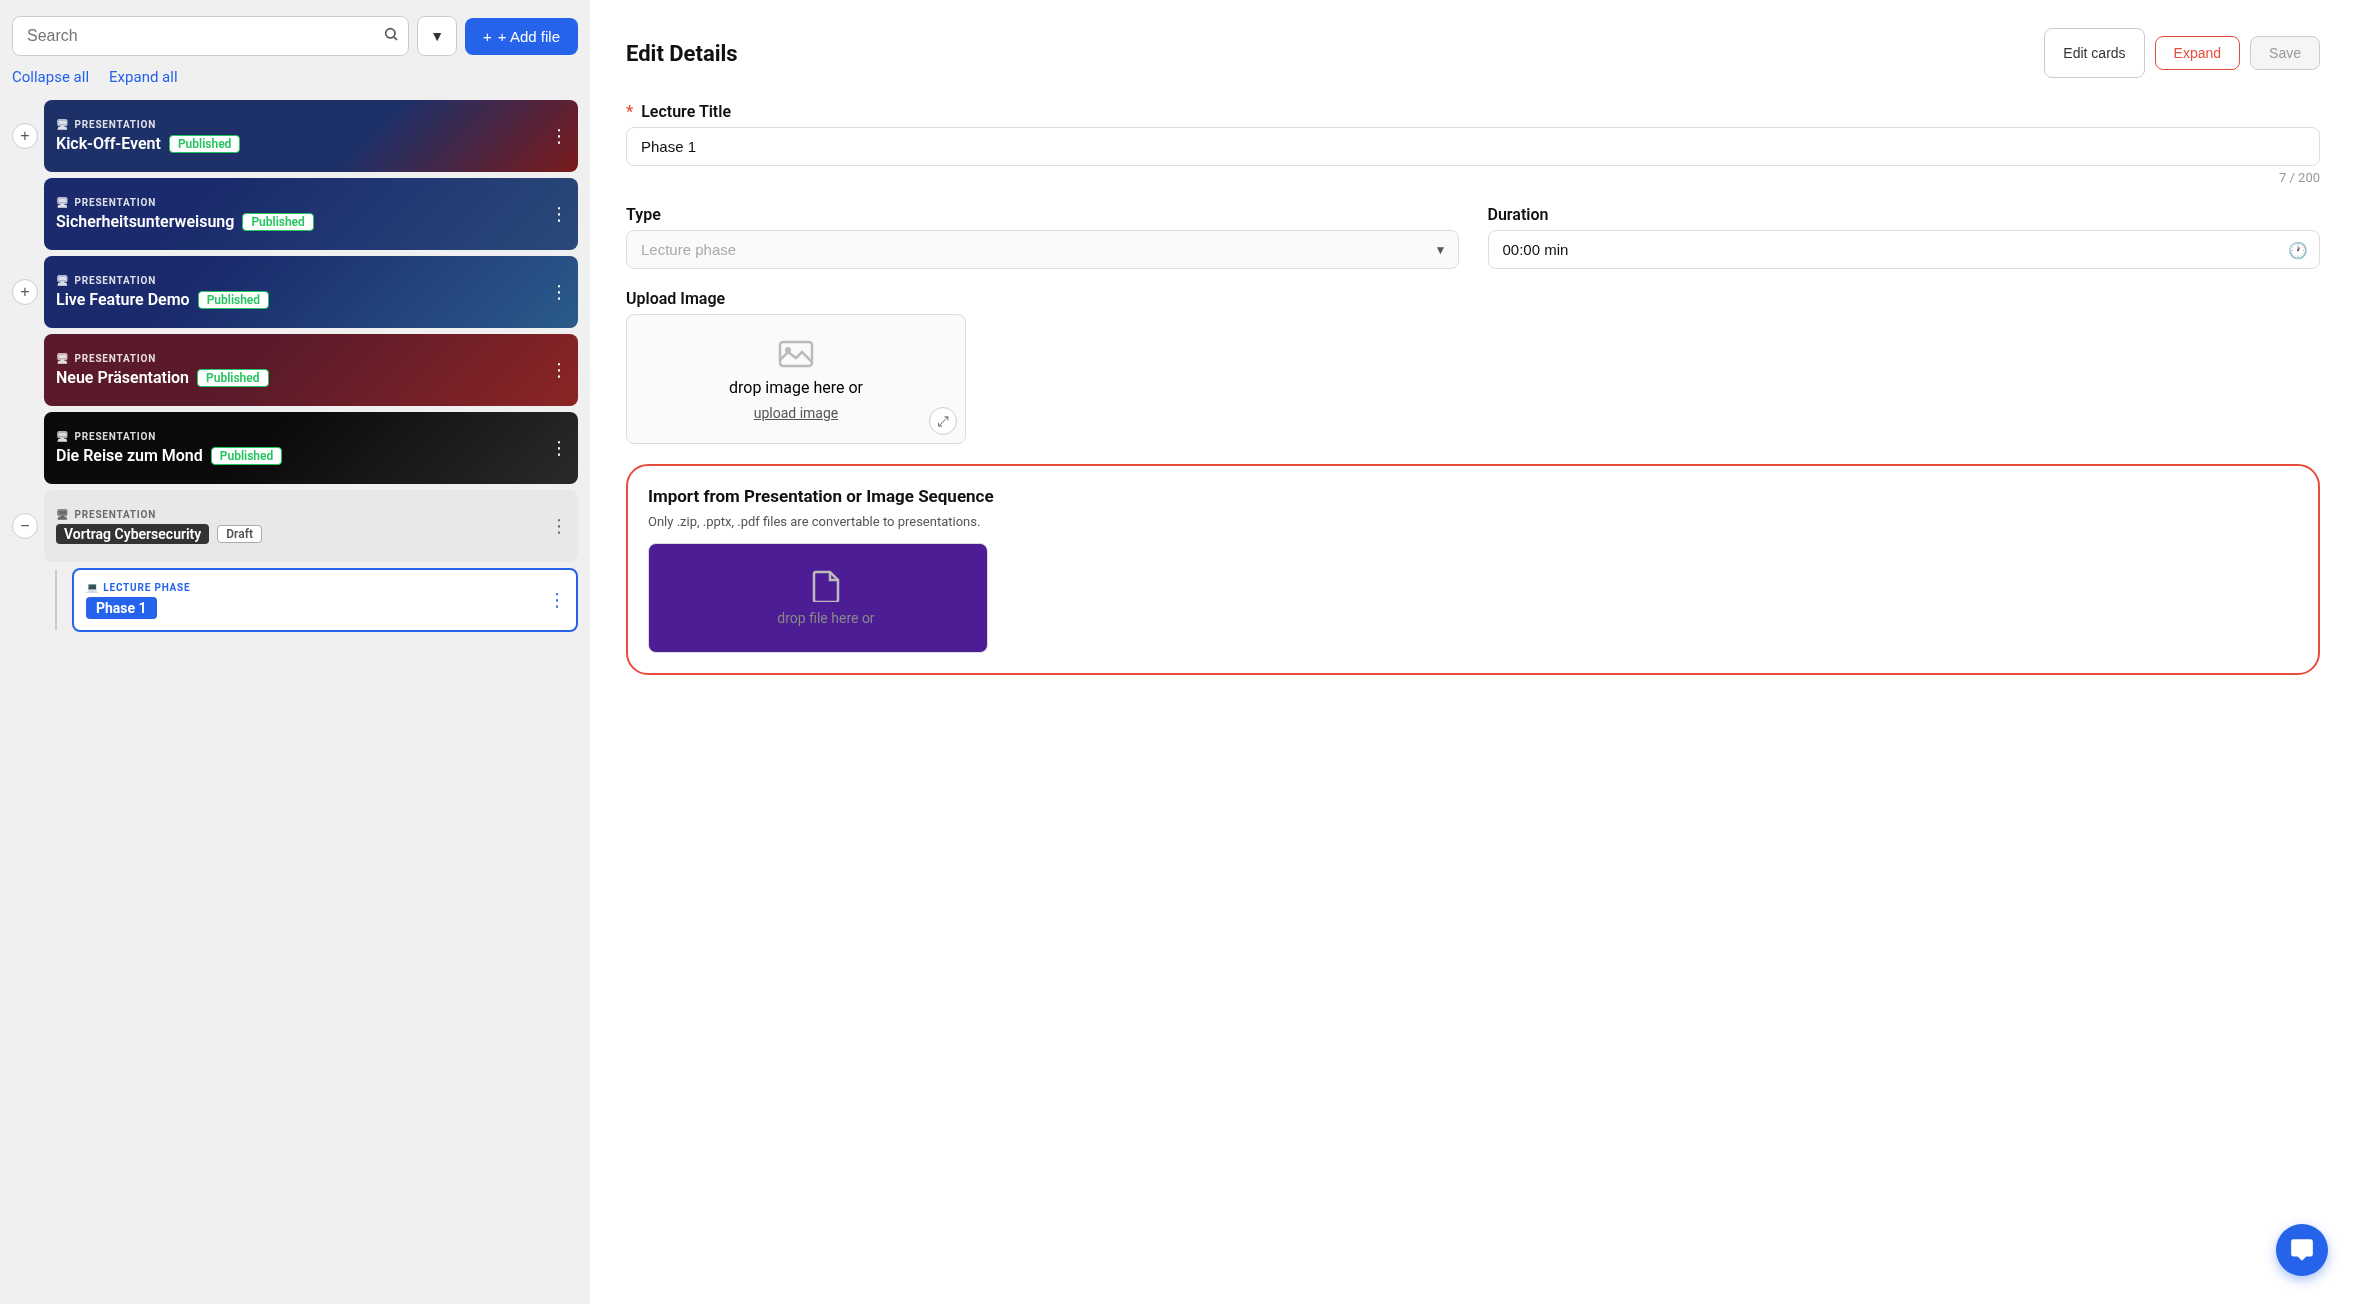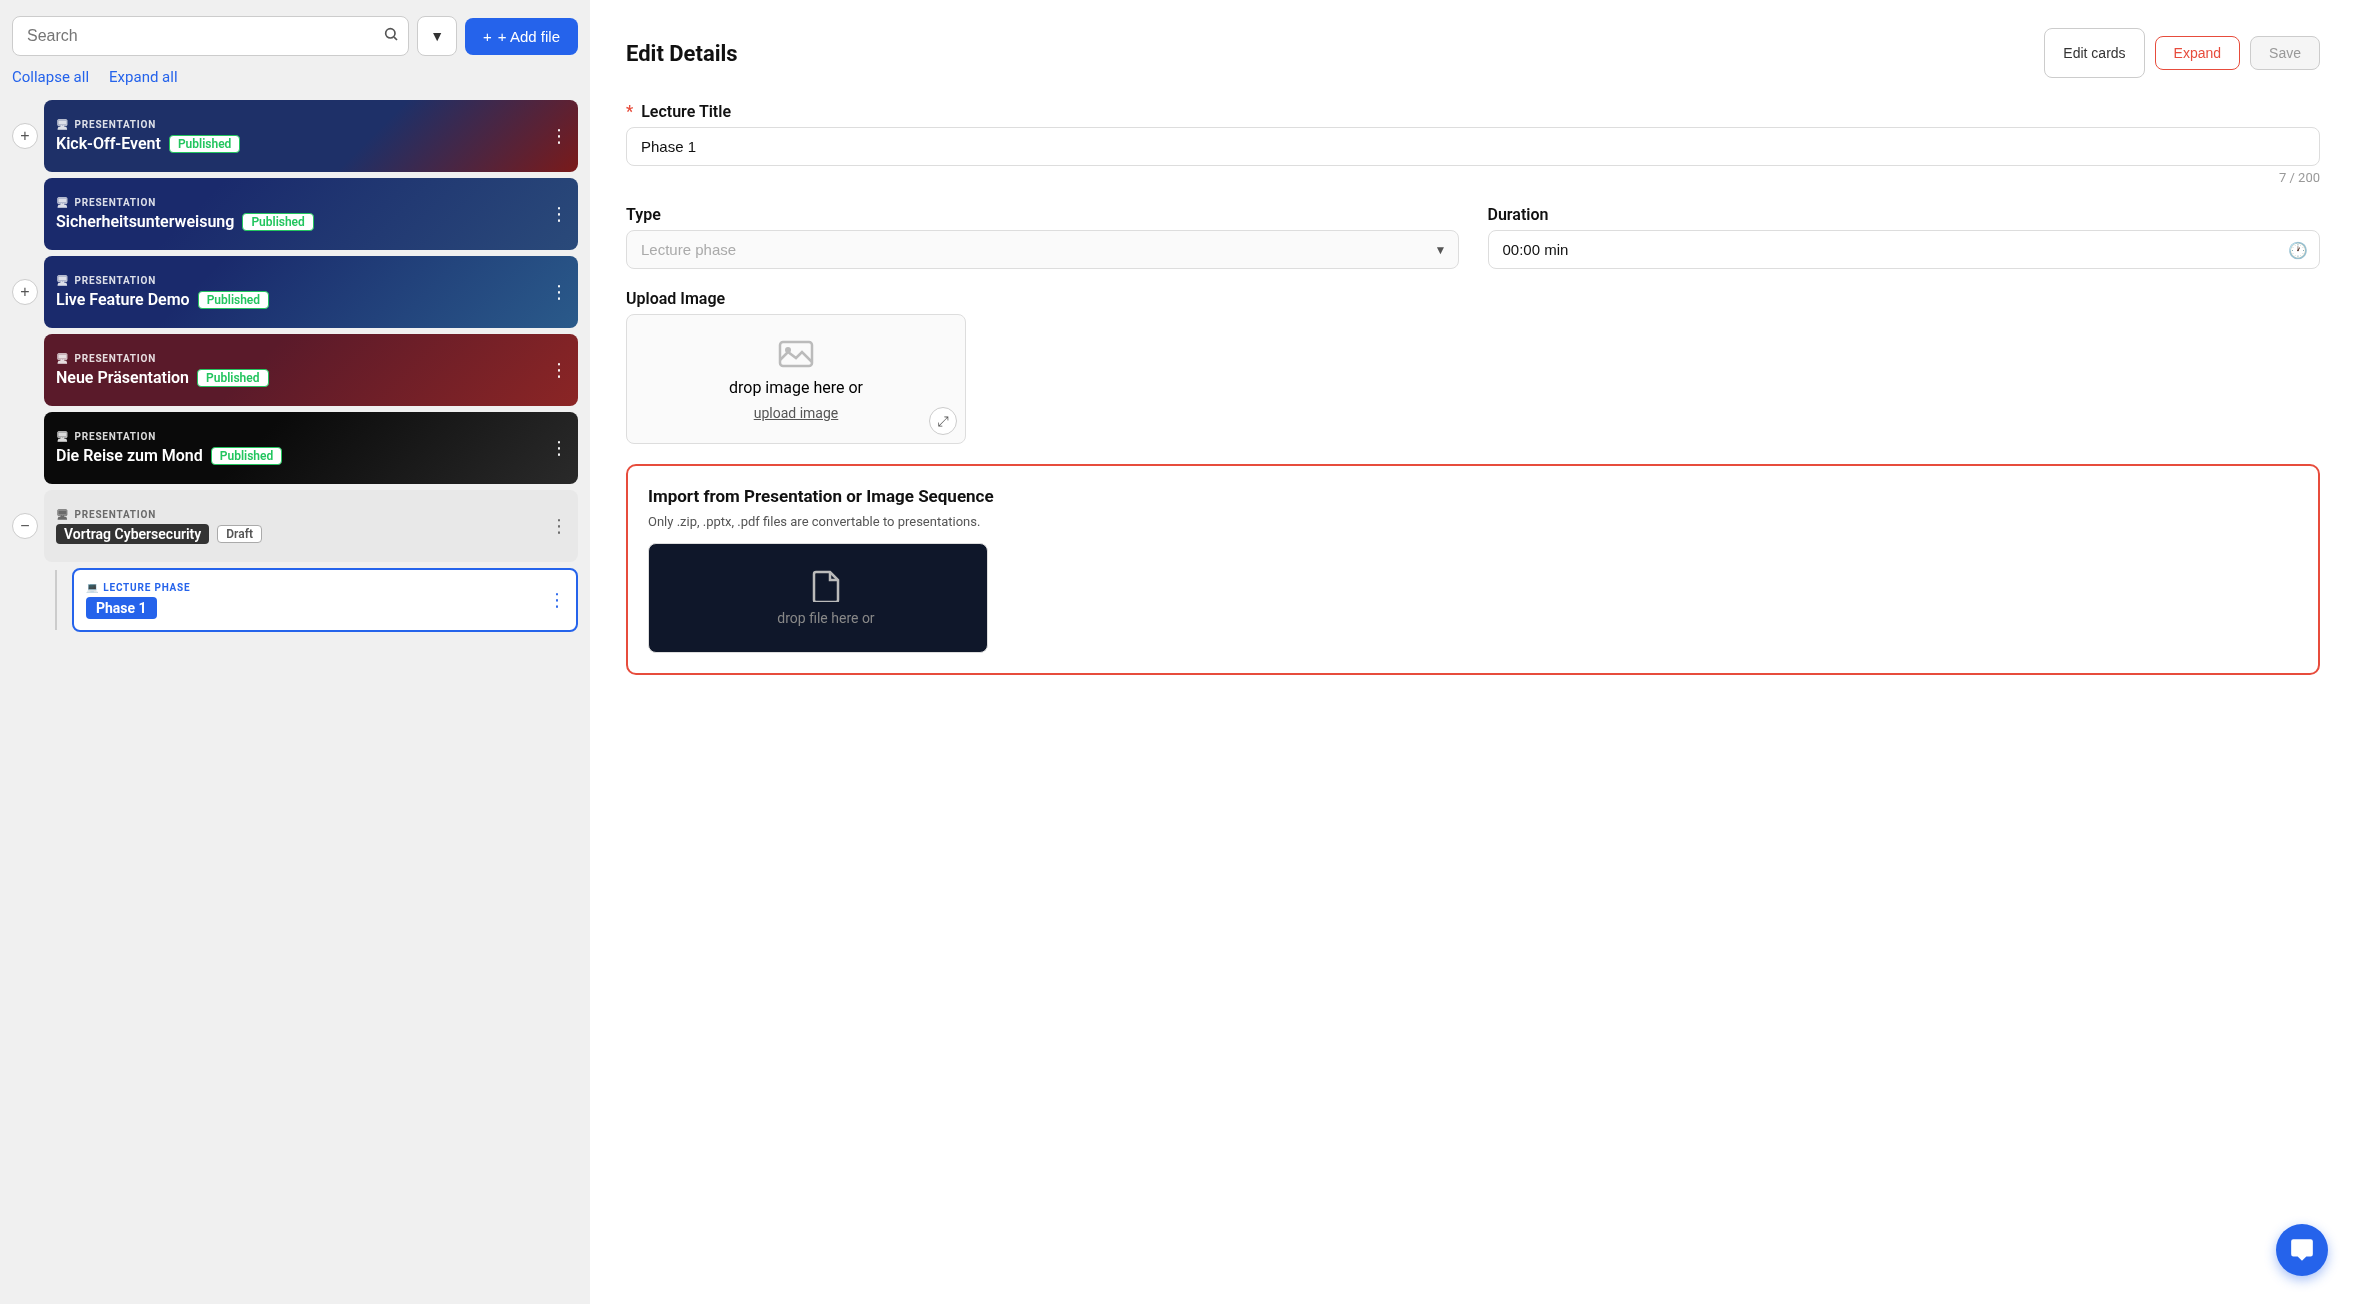--- a/index.html
+++ b/index.html
@@ -453,21 +453,21 @@
       font-size: 14px;
       color: #555;
       resize: vertical;
       min-height: 70px;
       outline: none;
       background: #fff;
     }
 
     .import-section {
       border: 2px solid #e74c3c;
-      border-radius: 10px;
+      border-radius: 22px;
       padding: 20px;
       margin-top: 10px;
     }
 
     .import-title {
       font-size: 17px;
       font-weight: 700;
       color: #111;
       margin-bottom: 8px;
     }
@@ -481,21 +481,21 @@
     .import-drop-box {
       border: 1.5px solid #ddd;
       border-radius: 8px;
       width: 340px;
       height: 110px;
       display: flex;
       flex-direction: column;
       align-items: center;
       justify-content: center;
       gap: 8px;
-      background: #0f172a;
+      background: #4c1d95;
       cursor: pointer;
       padding-left: 16px;
     }
 
     .chat-btn {
       position: fixed;
       bottom: 28px;
       right: 28px;
       width: 52px;
       height: 52px;

